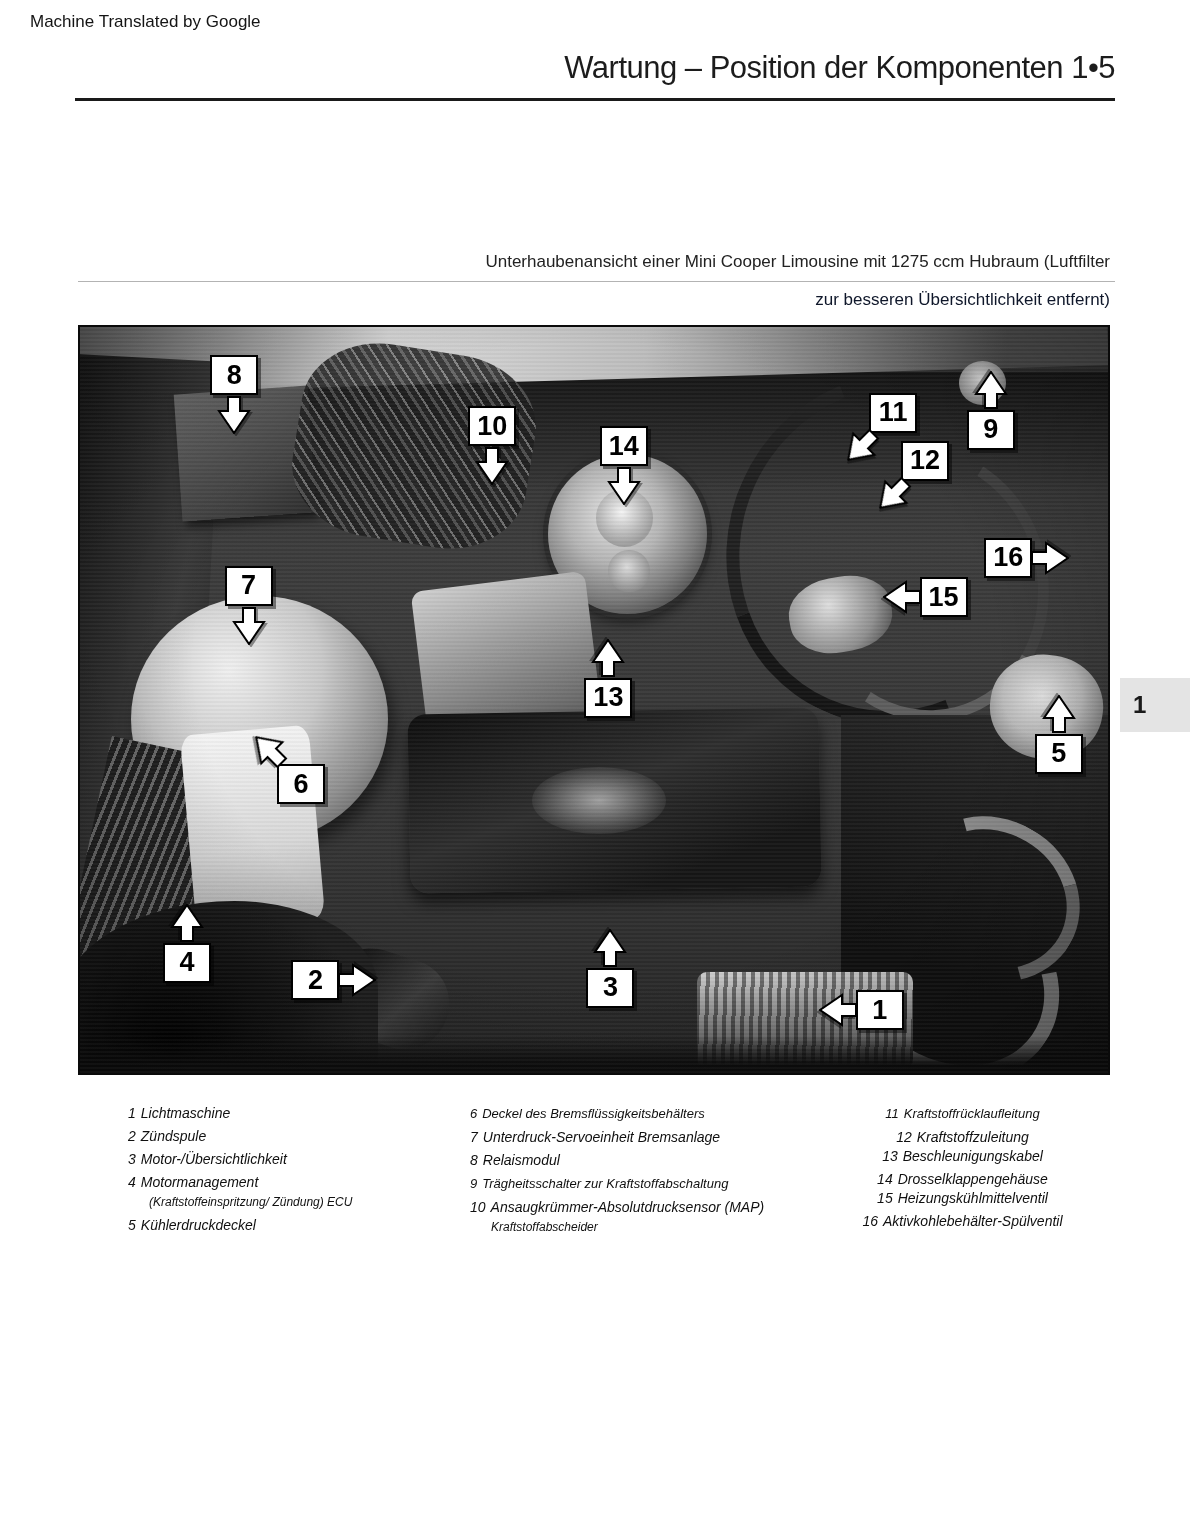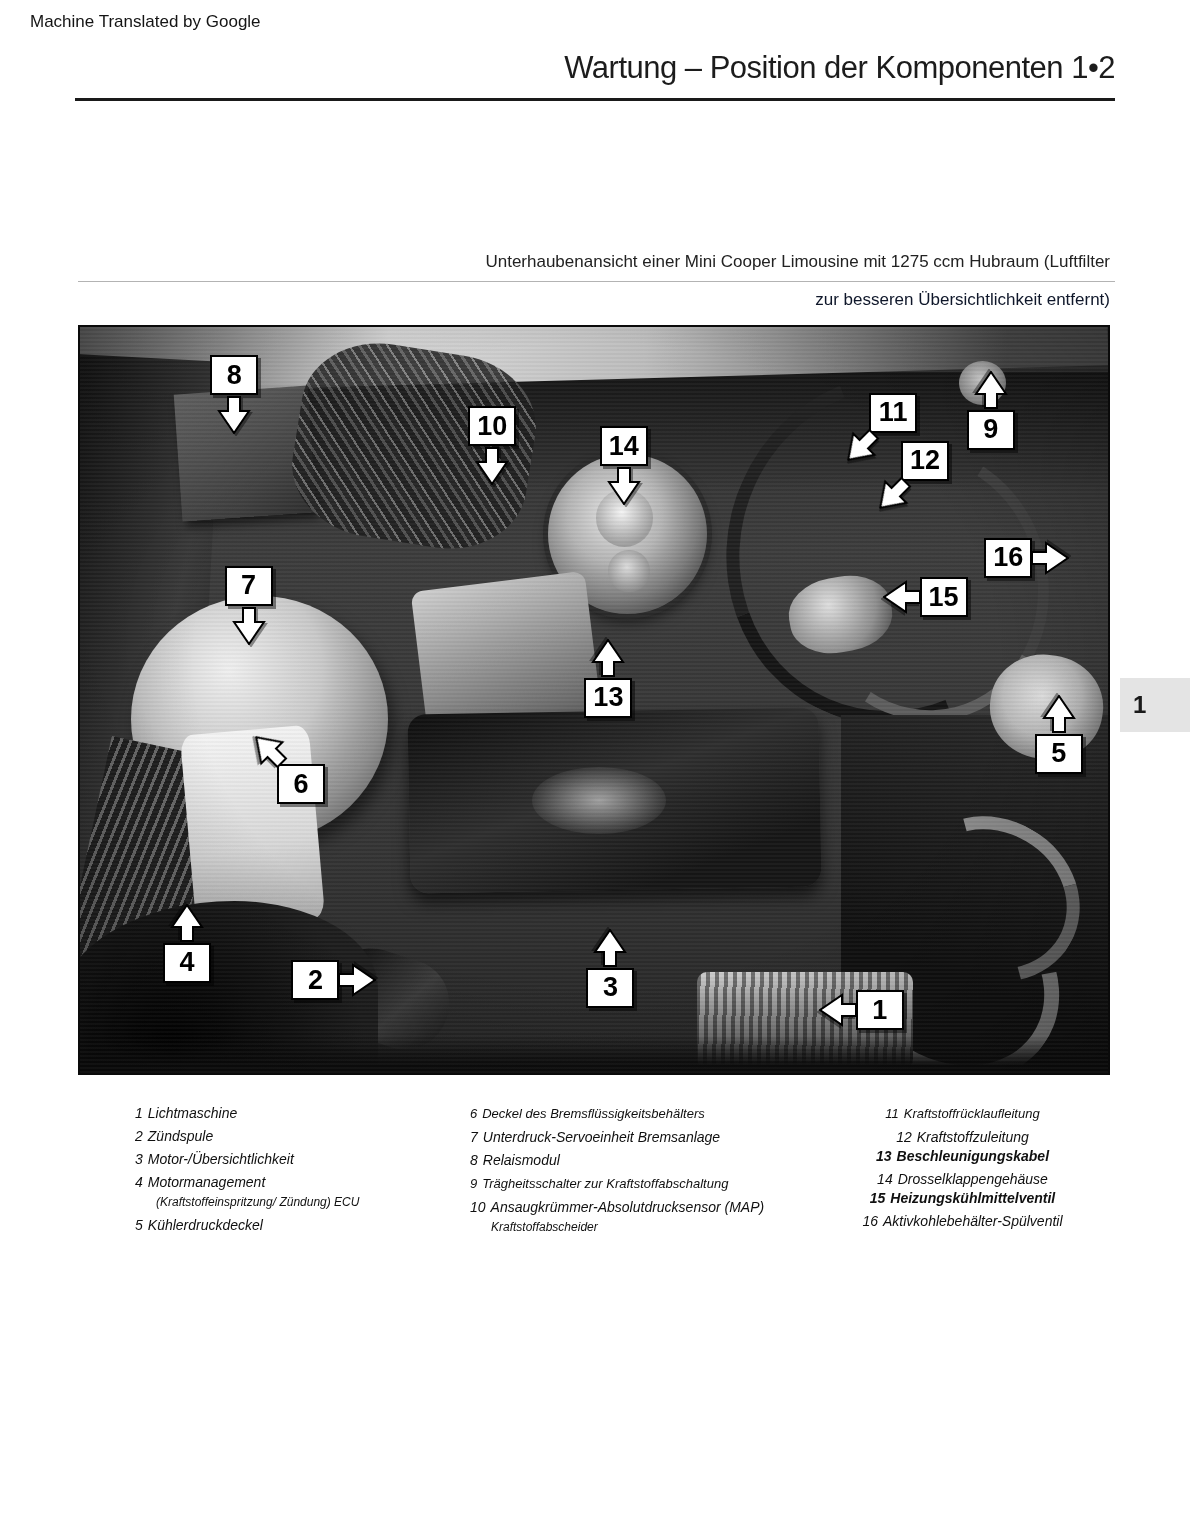--- a/index.html
+++ b/index.html
@@ -87,35 +87,35 @@
   .arr-down-left{right:calc(100% - 9px);top:calc(100% - 5px);transform:rotate(45deg);}
   
   .side-tab{
     position:absolute;left:1120px;top:678px;width:70px;height:54px;background:#e4e4e4;
     display:flex;align-items:center;font-weight:700;font-size:24px;color:#1a1a1a;
   }
   .side-tab span{padding-left:13px;}
   
   .legend{position:absolute;left:125px;top:1106px;width:990px;font-style:italic;}
   .leg-col{position:absolute;top:0;}
-  .leg-col-0{left:10px;width:330px;}
+  .leg-col-0{left:3px;width:330px;}
   .leg-col-1{left:345px;width:330px;}
   .leg-col-2{left:685px;width:305px;text-align:center;}
   .leg-item{font-size:14px;line-height:15px;margin:0 0 8px 0;color:#101010;}
   .leg-item.sm{font-size:13px;margin-bottom:9px;}
-  .leg-item.tight{margin-top:-4px;font-weight:bold;}
+  .leg-item.tight{margin-top:-4px;}
   .leg-num{margin-right:5px;}
   .leg-sub{padding-left:21px;margin:-3px 0 8px 0;font-size:12px;line-height:15px;}
 </style>
 </head>
 <body>
 
 <div class="mt-note">Machine Translated by Google</div>
 
-<h1 class="page-title" style="margin:0;font-weight:400;">Wartung – Position der Komponenten 1•2</h1>
+<h1 class="page-title" style="margin:0;font-weight:400;">Wartung – Position der Komponenten 1•5</h1>
 <div class="title-rule"></div>
 
 <div class="caption-1">Unterhaubenansicht einer Mini Cooper Limousine mit 1275 ccm Hubraum (Luftfilter</div>
 <div class="caption-rule"></div>
 <div class="caption-2">zur besseren Übersichtlichkeit entfernt)</div>
 
 <div class="photo">
   <div class="art a-topdark"></div>
   <div class="art a-hoodband"></div>
   <div class="art a-leftfender"></div>

